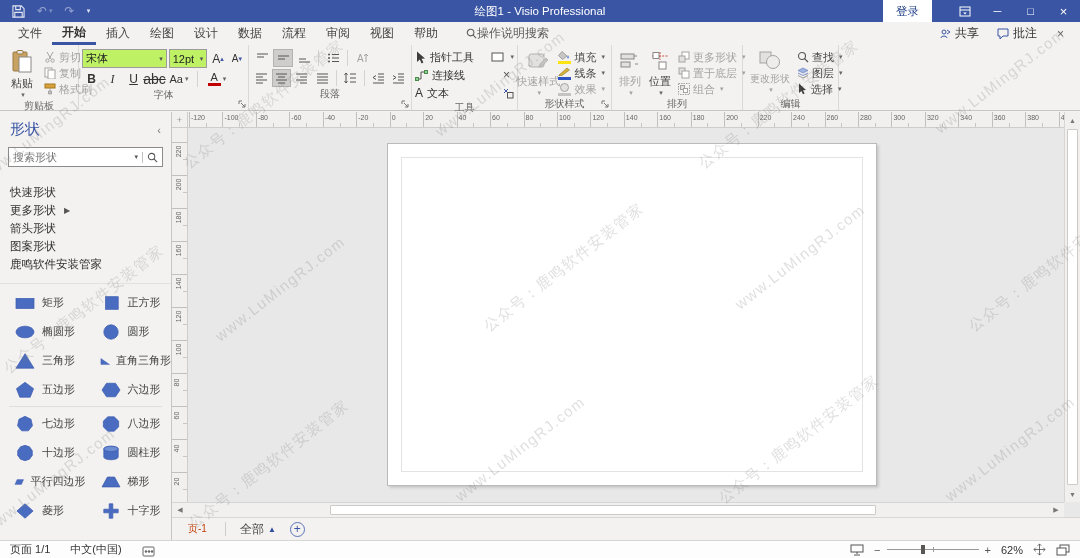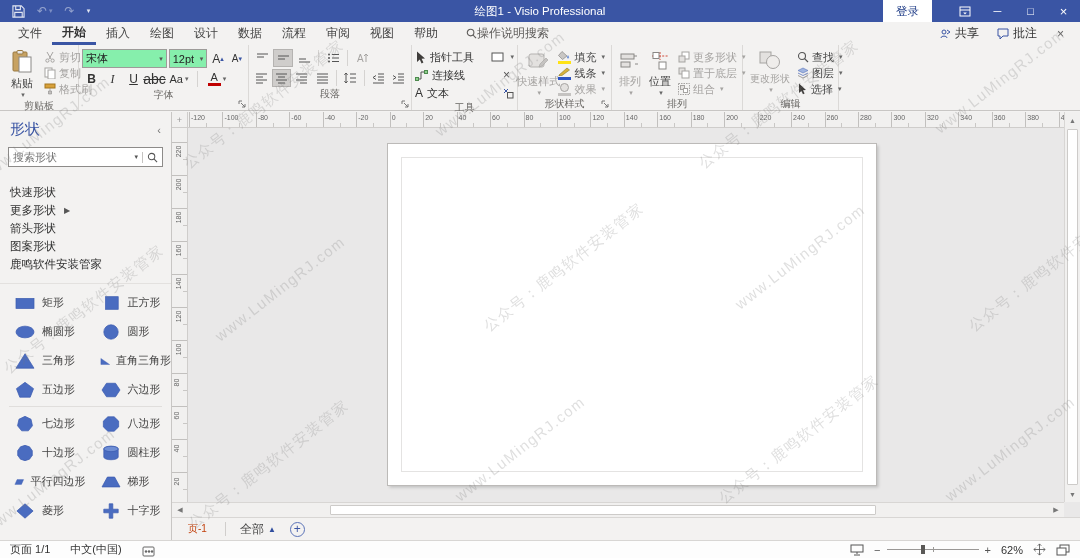--- a/index.html
+++ b/index.html
@@ -27,21 +27,21 @@
 .rgroup{display:flex;flex-direction:column;border-right:1px solid #dbd9d7;position:relative;padding:2px 3px 0}
 .rg-content{display:flex;flex:1;align-items:flex-start}
 .rgroup-label{text-align:center;font-size:10px;color:#696764;height:15px;line-height:13px}
 .dlg{position:absolute;right:2px;bottom:2px}
 .bigbtn{display:flex;flex-direction:column;align-items:center;font-size:11px;color:#444;padding:3px 2px 0;min-width:38px}
 .bigbtn .bb-label{display:flex;align-items:center;margin-top:2px;white-space:nowrap}
 .minicol{display:flex;flex-direction:column;justify-content:flex-start;padding-top:2px}
 .minibtn{display:flex;align-items:center;gap:3px;height:16px;padding:0 3px;font-size:11px;color:#444;white-space:nowrap}
 .disabled,.disabled *{color:#a5a3a1 !important}
 .caret{font-size:7px;color:#666;margin-left:2px}
-.combo{height:19px;background:#86efac;border:1px solid #9d9b99;display:flex;align-items:center;font-size:11px;padding:0 3px;color:#222}
+.combo{height:19px;background:#bef264;border:1px solid #9d9b99;display:flex;align-items:center;font-size:11px;padding:0 3px;color:#222}
 .combo .combo-arr{margin-left:auto;font-size:7px;color:#555;padding-left:3px}
 .sbtn{height:19px;display:flex;align-items:center;padding:0 3px;font-size:12px;color:#333}
 .font-row{display:flex;align-items:center;gap:2px;margin-top:2px}
 .tglbtn{width:19px;height:18px;display:flex;align-items:center;justify-content:center;font-size:12px;color:#333}
 .vsep{width:1px;height:16px;background:#d5d3d1;margin:0 3px}
 .licon{width:20px;height:18px;display:flex;align-items:center;justify-content:center}
 .licon.sel{background:#cfcdcb;border:1px solid #b5b3b1}
 .toolrow{display:flex;align-items:center;gap:4px;height:16px;font-size:11px;color:#333;white-space:nowrap}
 .redbar{display:block;width:13px;height:3px;background:#c00000;margin-top:1px}
 .clrbar{display:block;width:13px;height:3px;margin-top:1px}

